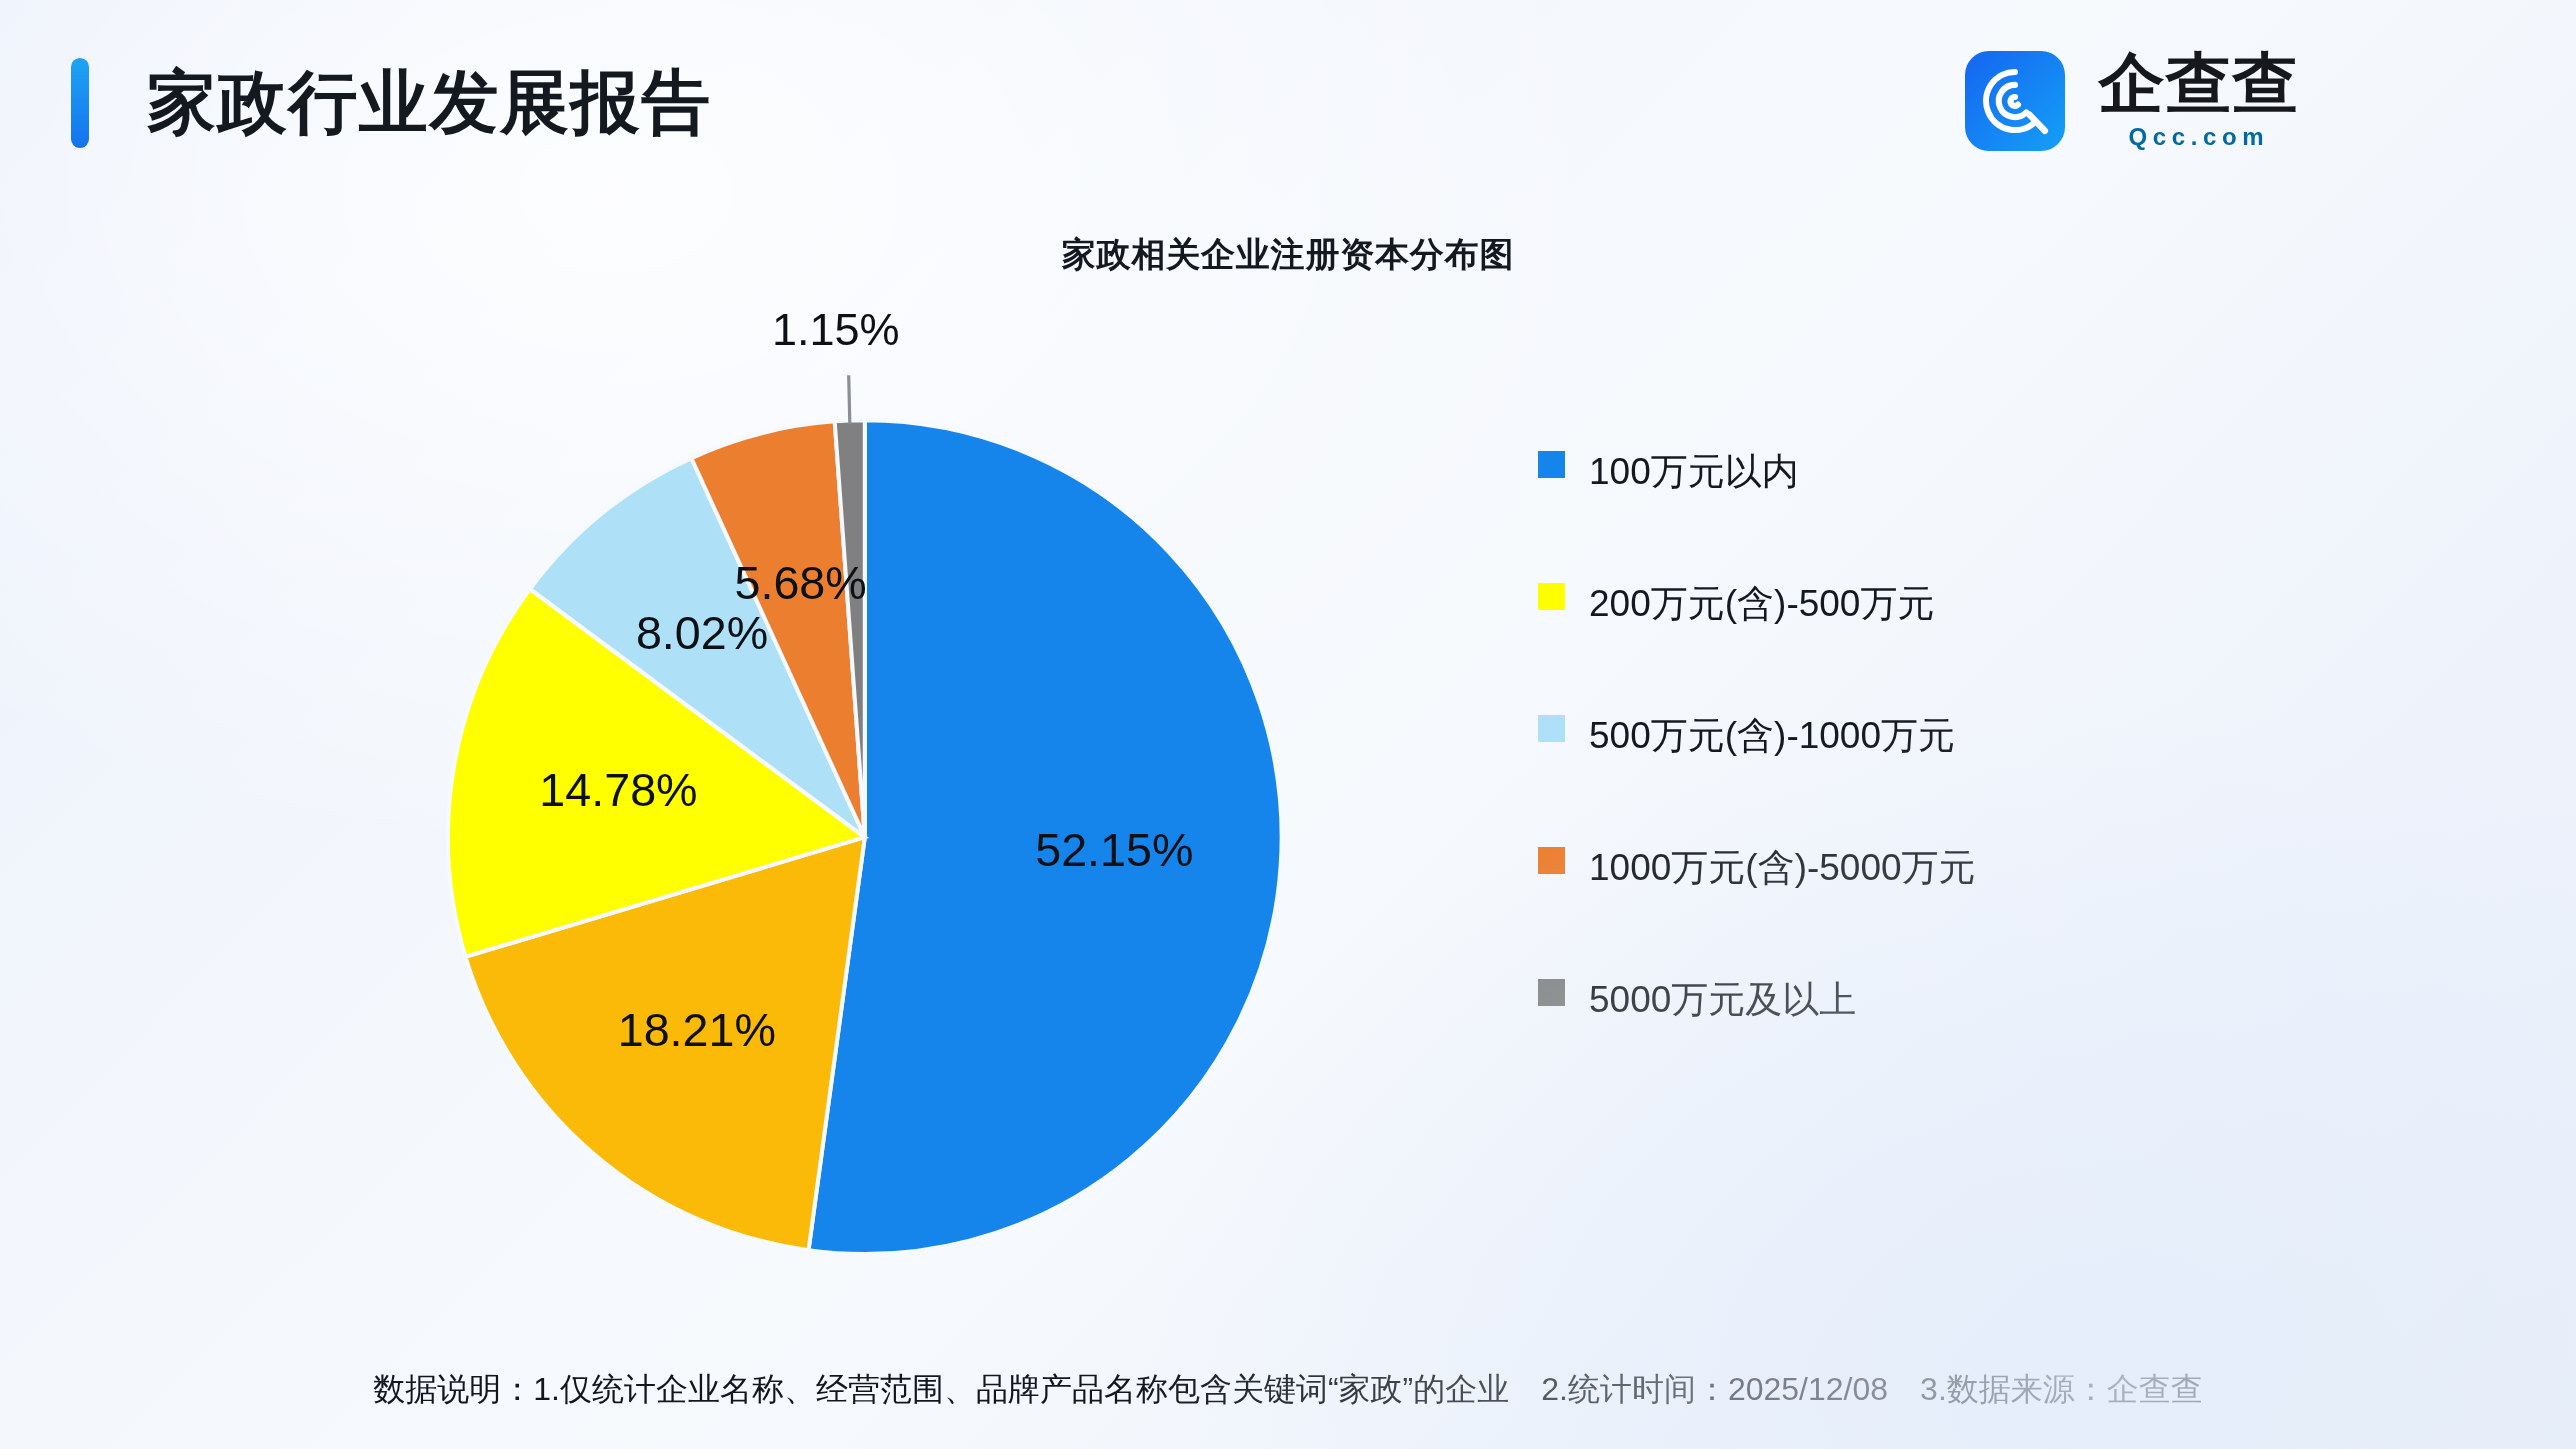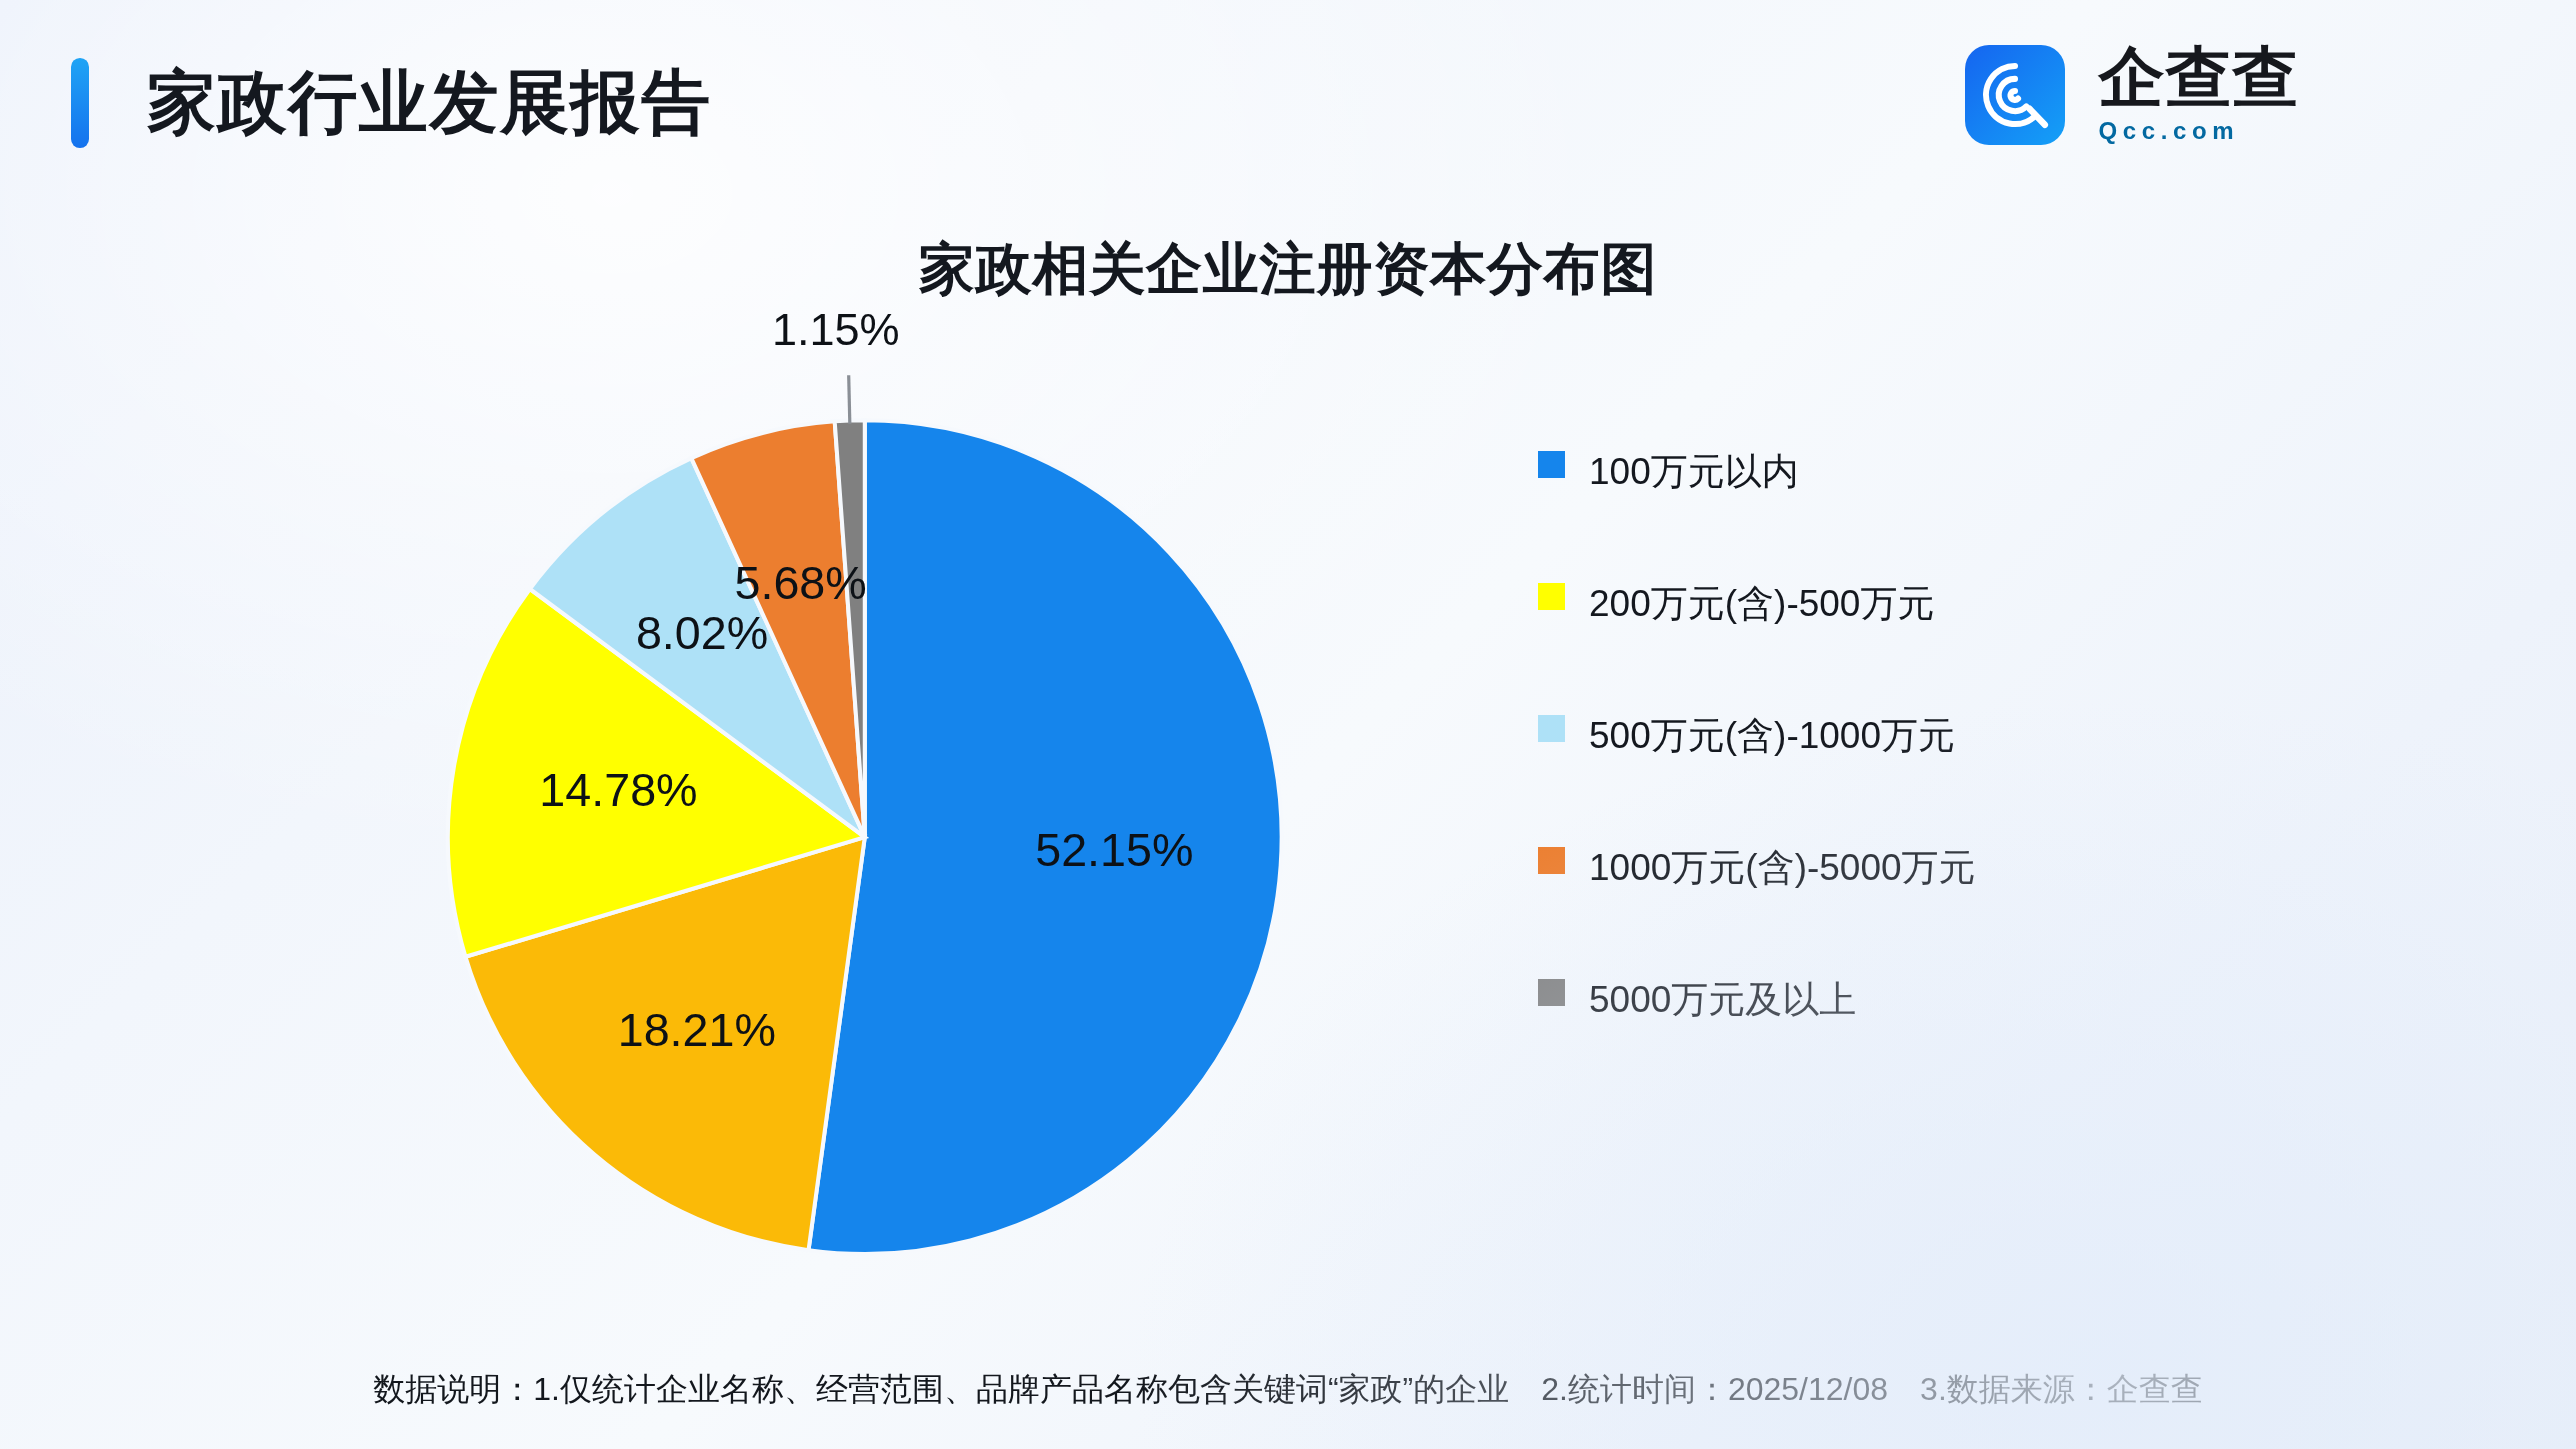--- a/index.html
+++ b/index.html
@@ -28,35 +28,35 @@
     position:absolute;left:71px;top:58px;width:17.7px;height:90px;border-radius:8.9px;
     background:linear-gradient(180deg,#1fa4f5 0%,#1572ee 100%);
   }
   #page-title{
     position:absolute;left:147px;top:42px;
     font-size:69px;font-weight:bold;color:#14181f;letter-spacing:1.6px;
     white-space:nowrap;line-height:121px;
   }
 
   
-  #brand{position:absolute;right:74px;top:34px;height:121px;display:flex;align-items:center;gap:34px;}
+  #brand{position:absolute;right:74px;top:40px;height:121px;display:flex;align-items:center;gap:34px;text-align:center;}
   #brand-mark{
     width:100px;height:100px;border-radius:24px;
     background:linear-gradient(135deg,#1565f0 0%,#14a0f7 100%);
     position:relative;flex:none;
   }
   #brand-mark svg{position:absolute;left:0;top:0;}
   #brand-words{display:flex;flex-direction:column;justify-content:center;}
   #brand-cn{font-size:66px;font-weight:bold;color:#16181d;line-height:71px;letter-spacing:0.8px;white-space:nowrap;}
   #brand-en{font-size:24px;font-weight:bold;color:#0369a1;line-height:35px;letter-spacing:5.6px;white-space:nowrap;}
 
   
   #chart-title{
     position:absolute;left:0;top:232px;width:2576px;text-align:center;
-    font-size:56px;font-weight:bold;color:#14181f;letter-spacing:0.8px;
+    font-size:34px;font-weight:bold;color:#14181f;letter-spacing:0.8px;
   }
   #pie-wrap{position:absolute;left:0;top:306px;width:1530px;height:1014px;}
   #pie-svg{position:absolute;left:0;top:0;}
 
   .slice-label{
     font-family:"Liberation Sans","DejaVu Sans",sans-serif;
     font-size:58px;fill:#0d1116;
   }
   .slice-label.small{font-size:56px;}
 

